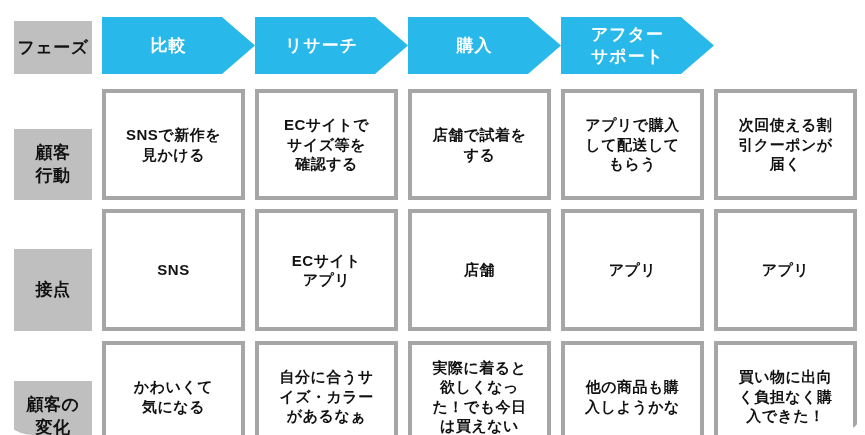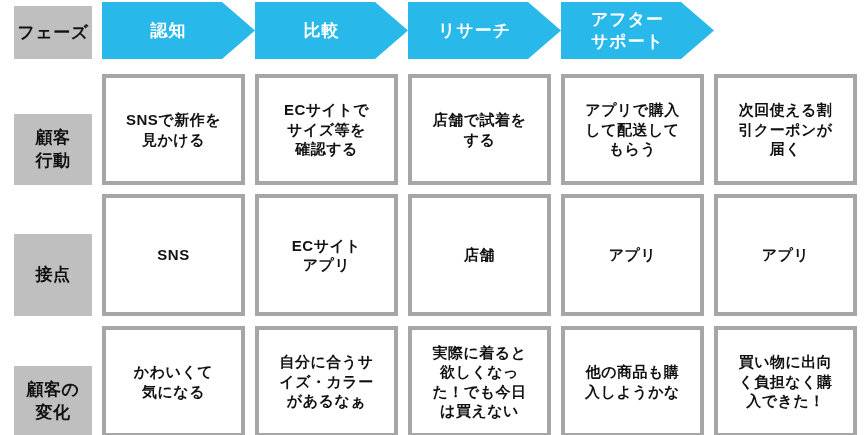--- a/index.html
+++ b/index.html
@@ -6,23 +6,24 @@
     margin: 0;
     padding: 0;
     background: #ffffff;
     font-family: "Liberation Sans", "DejaVu Sans", sans-serif;
   }
   .canvas {
     position: relative;
     width: 865px;
     height: 435px;
     box-sizing: border-box;
-    padding: 2px 8px 7px 14px;
+    padding: 17px 8px 7px 14px;
     background: #ffffff;
     overflow: hidden;
+    border-radius: 32px;
   }
   .row {
     display: grid;
     grid-template-columns: 78px repeat(5, 1fr);
     column-gap: 10px;
   }
   
   .phase-row {
     height: 57px;
     margin-bottom: 15px;
@@ -99,27 +100,27 @@
   }
 </style>
 </head>
 <body>
 
 <div class="canvas">
 
   <div class="row phase-row">
     <div class="phase-label">フェーズ</div>
     <div class="arrow">
-      <span class="arrow-text">認知</span>
-    </div>
-    <div class="arrow">
       <span class="arrow-text">比較</span>
     </div>
     <div class="arrow">
       <span class="arrow-text">リサーチ</span>
+    </div>
+    <div class="arrow">
+      <span class="arrow-text">購入</span>
     </div>
     <div class="arrow">
       <span class="arrow-text">アフター
 サポート</span>
     </div>
   </div>
 
   <div class="row body-row r1">
     <div class="row-label">顧客
 行動</div>

